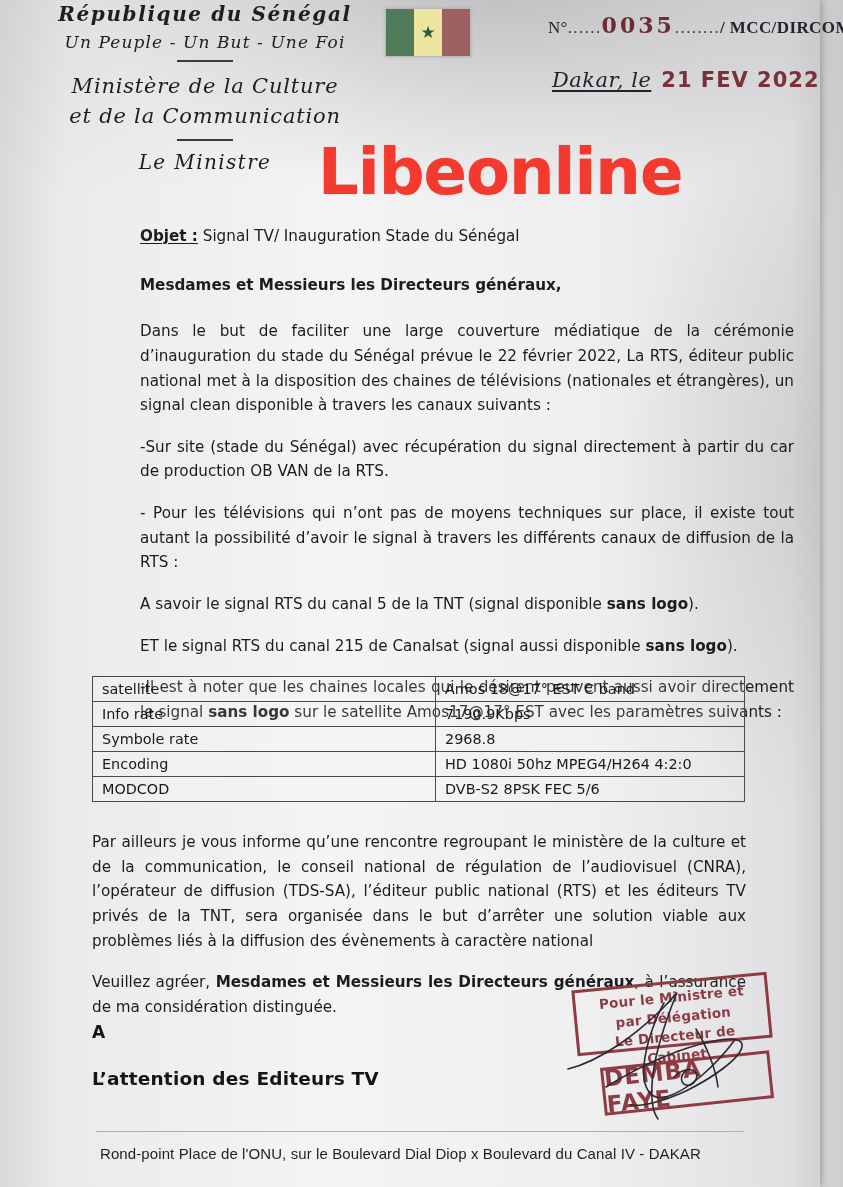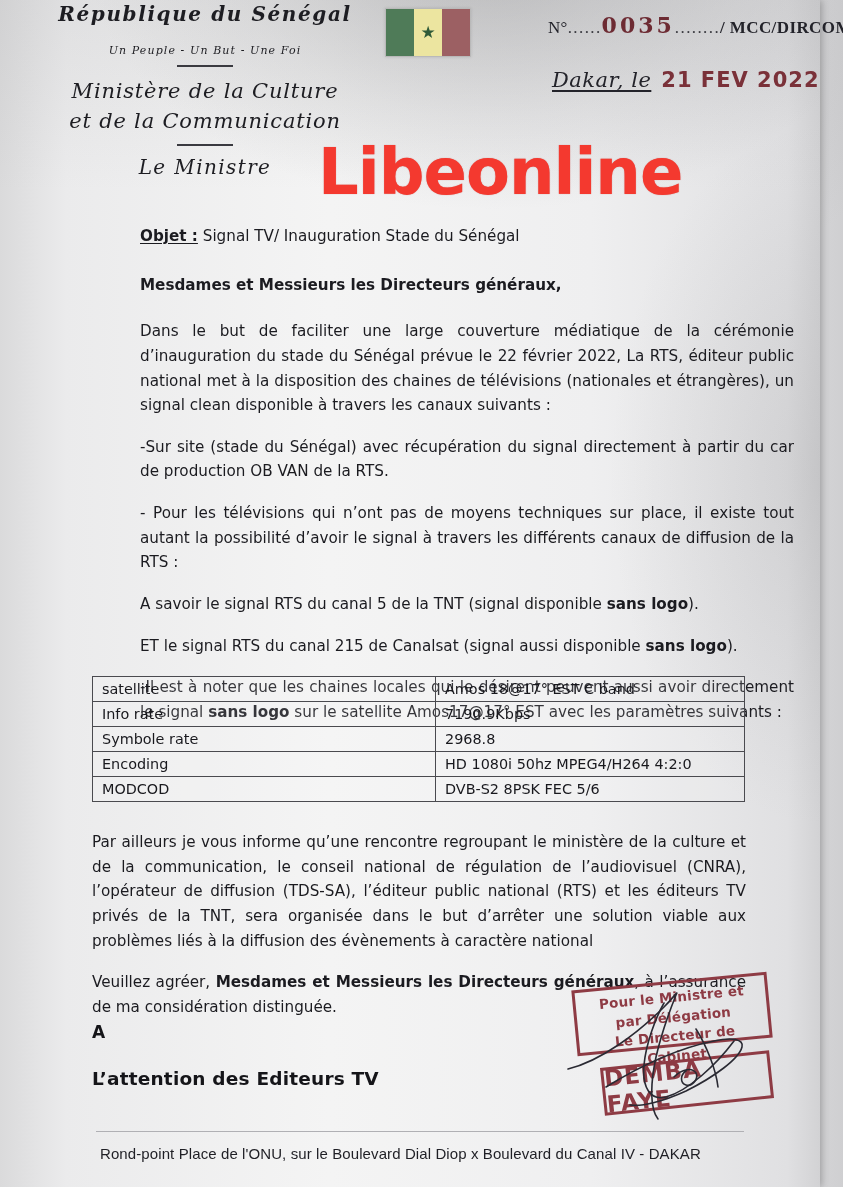--- a/index.html
+++ b/index.html
@@ -46,21 +46,21 @@
     text-align: center;
     font-family: "Liberation Serif", serif;
     color: #1d1d22;
   }
   .script {
     font-style: italic;
     font-family: "DejaVu Serif", "Liberation Serif", serif;
     letter-spacing: 0.6px;
   }
   .lh-l1 { font-size: 20px; font-weight: 700; letter-spacing: 1.6px; }
-  .lh-l2 { font-size: 11px; margin-top: 18px; letter-spacing: 1.1px; }
+  .lh-l2 { font-size: 17px; margin-top: 6px; letter-spacing: 1.1px; }
   .lh-rule {
     width: 56px; height: 1.6px; background: #3a3a40;
     margin: 8px auto 9px auto;
   }
   .lh-l3 { font-size: 21px; line-height: 1.45; letter-spacing: 0.8px; }
   .lh-l4 { font-size: 20px; letter-spacing: 1.4px; }
 
   
   #flag {
     left: 385px; top: 8px;

